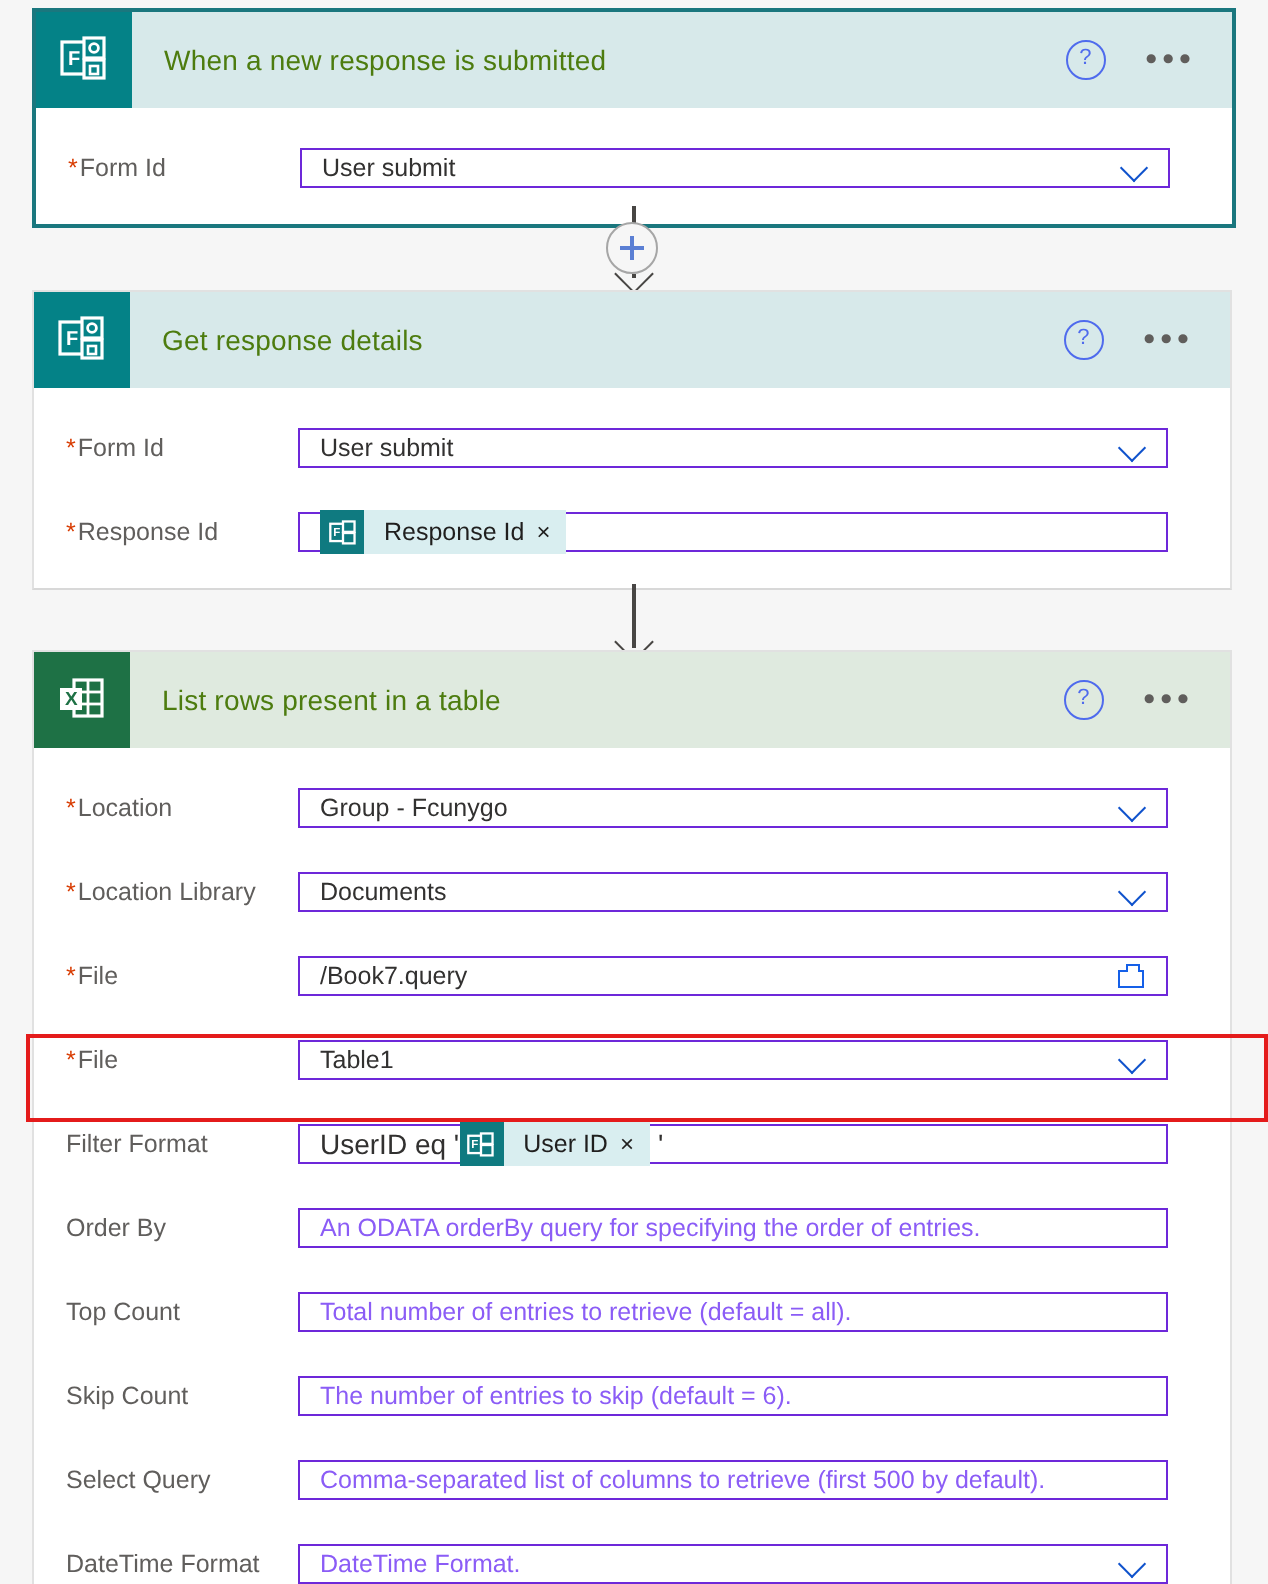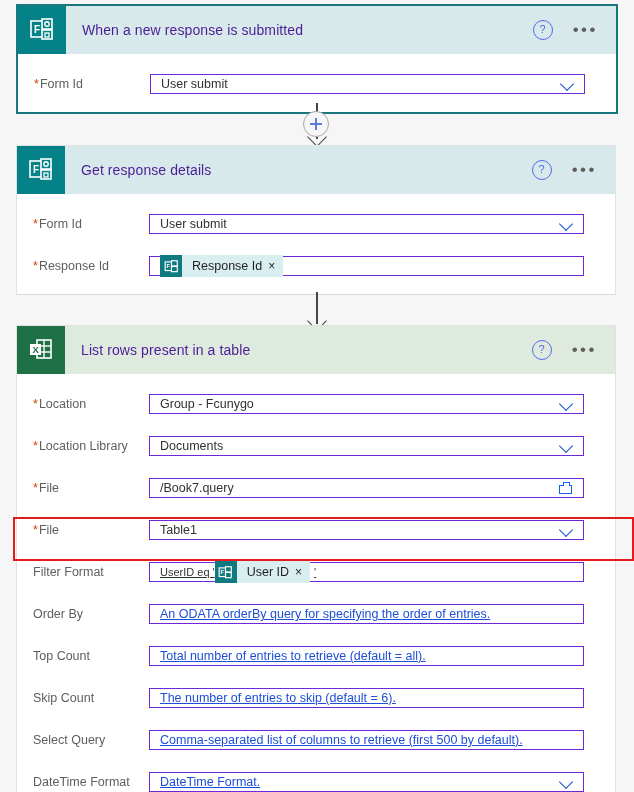--- a/index.html
+++ b/index.html
@@ -57,21 +57,21 @@
     align-items: center;
     justify-content: center;
   }
   .conn-icon.forms { background: #048287; }
   .conn-icon.excel { background: #1e7145; }
 
   .card-title {
     flex: 1 1 auto;
     padding-left: 16px;
     font-size: 14px;
-    color: #4c1d95;
+    color: #4d7c0f;
     letter-spacing: .1px;
   }
 
   .help-icon {
     width: 18px;
     height: 18px;
     border: 1.3px solid #4f6bed;
     border-radius: 50%;
     color: #4f6bed;
     font-size: 11px;
@@ -126,21 +126,21 @@
     box-sizing: border-box;
     border: 1px solid #6d28d9;
     background: #ffffff;
     display: flex;
     align-items: center;
     padding: 0 8px 0 10px;
     font-size: 12.5px;
     color: #323130;
   }
   .field-input .val { flex: 1 1 auto; white-space: nowrap; overflow: hidden; }
-  .field-input .ph { flex: 1 1 auto; color: #1d4ed8; white-space: nowrap; overflow: hidden; text-decoration: underline; }
+  .field-input .ph { flex: 1 1 auto; color: #8b5cf6; white-space: nowrap; overflow: hidden; }
 
   .chev {
     flex: 0 0 auto;
     width: 16px;
     height: 16px;
     margin-left: 6px;
     position: relative;
   }
   .chev::before {
     content: "";
@@ -201,24 +201,23 @@
     white-space: nowrap;
   }
   .token-x {
     padding-right: 8px;
     font-size: 12px;
     color: #201f1e;
     cursor: pointer;
   }
   .txt-seg {
     white-space: pre;
-    font-size: 11px;
+    font-size: 14px;
     color: #323130;
     flex: 0 0 auto;
-    text-decoration: underline;
   }
 
   
   .connector {
     position: absolute;
     left: 0;
     width: 634px;
   }
   .conn-line {
     position: absolute;

